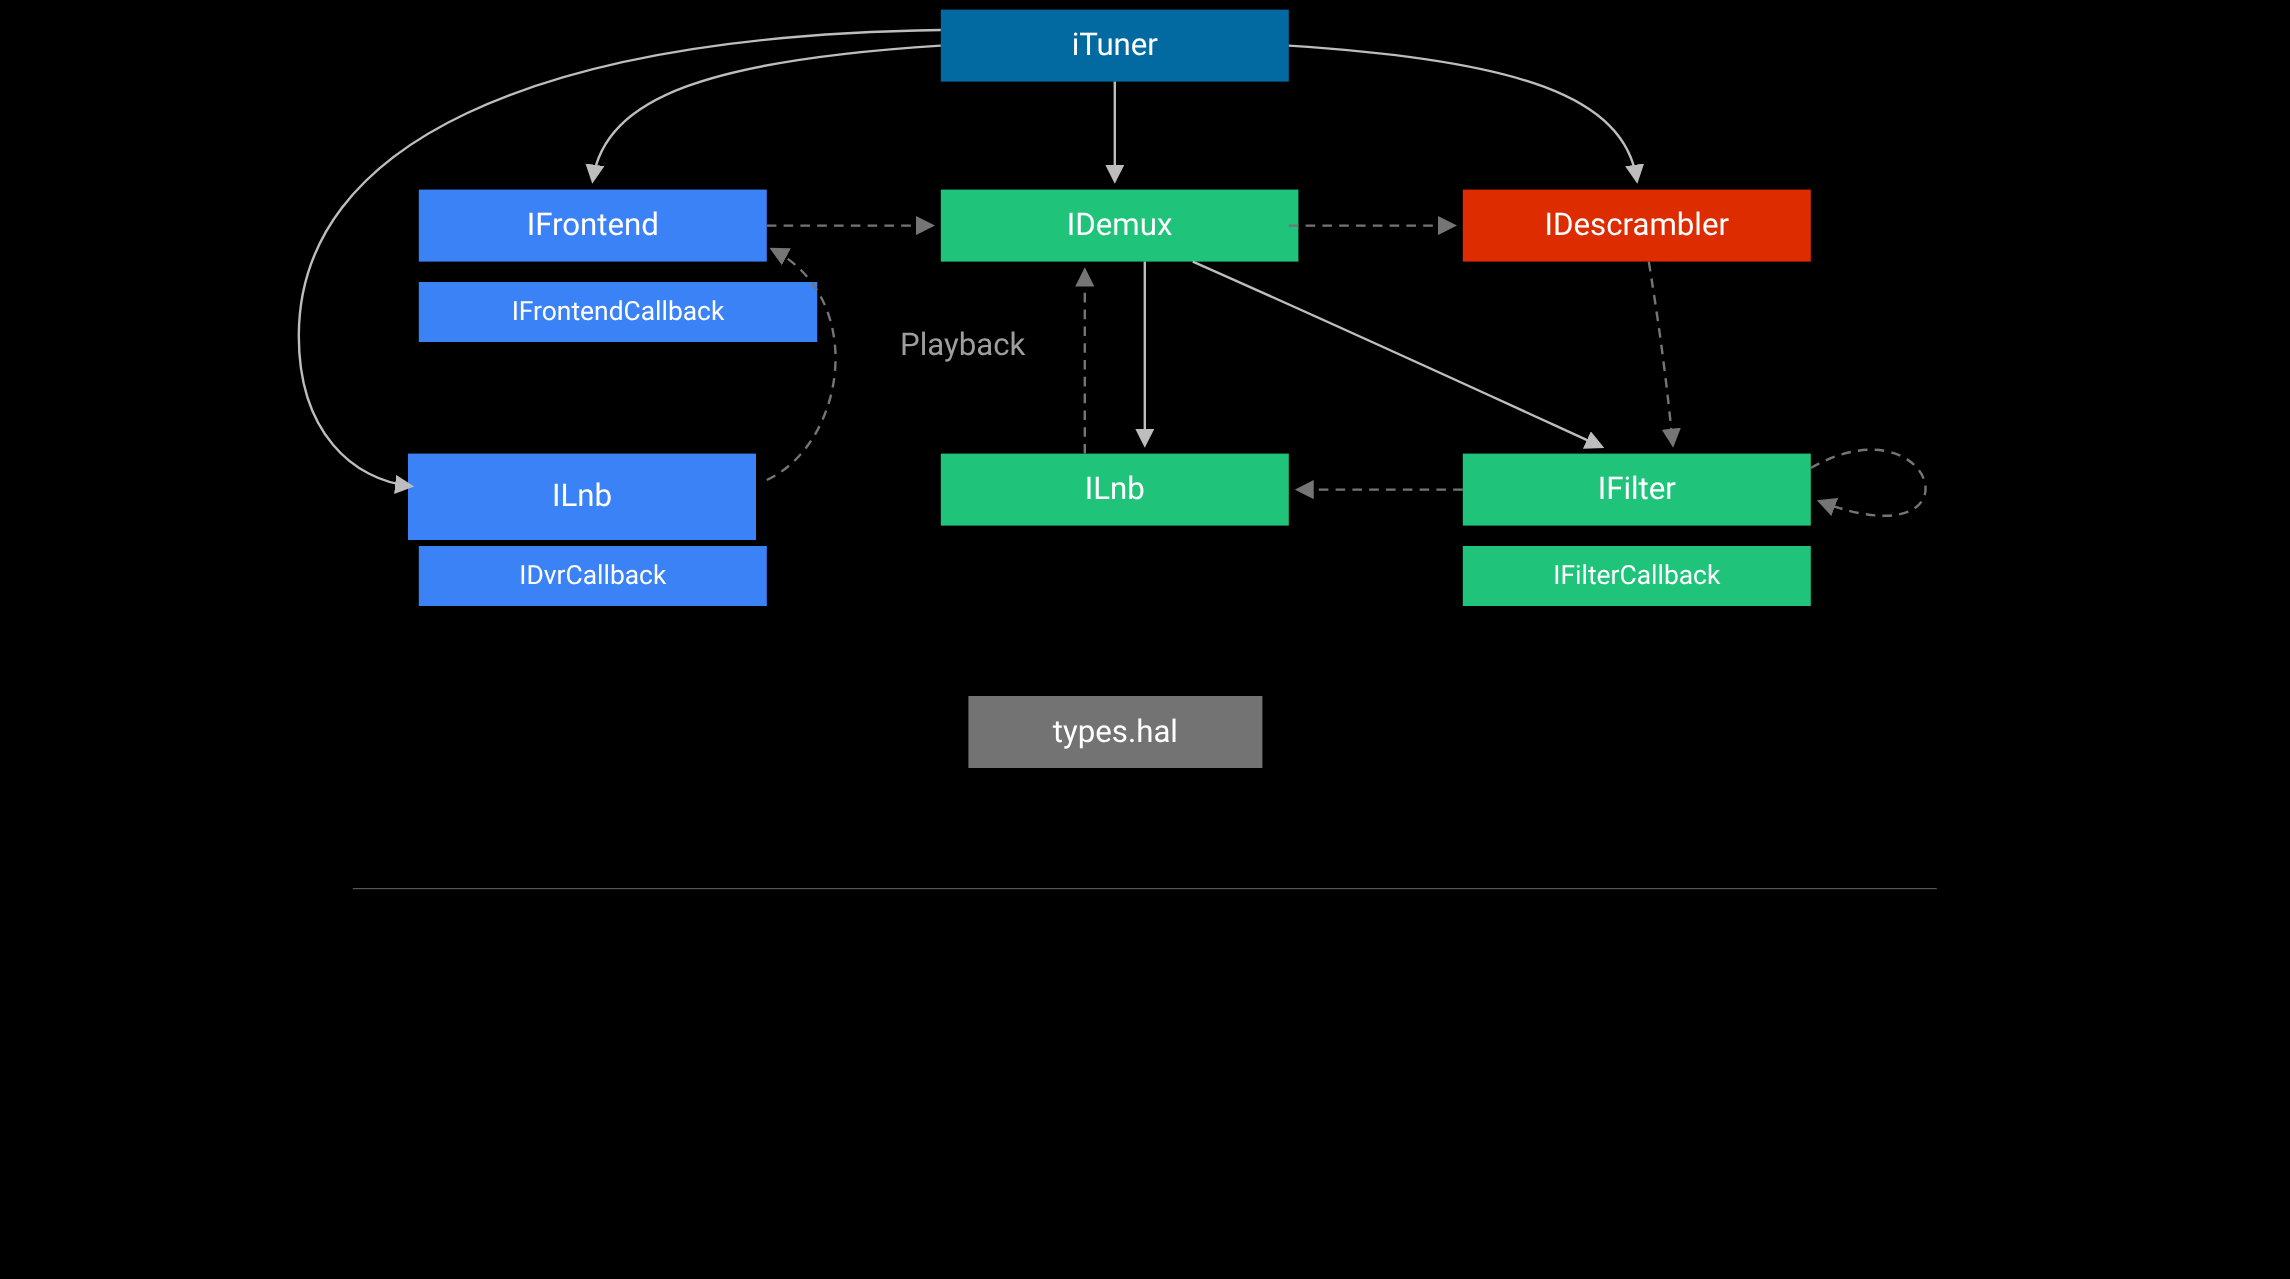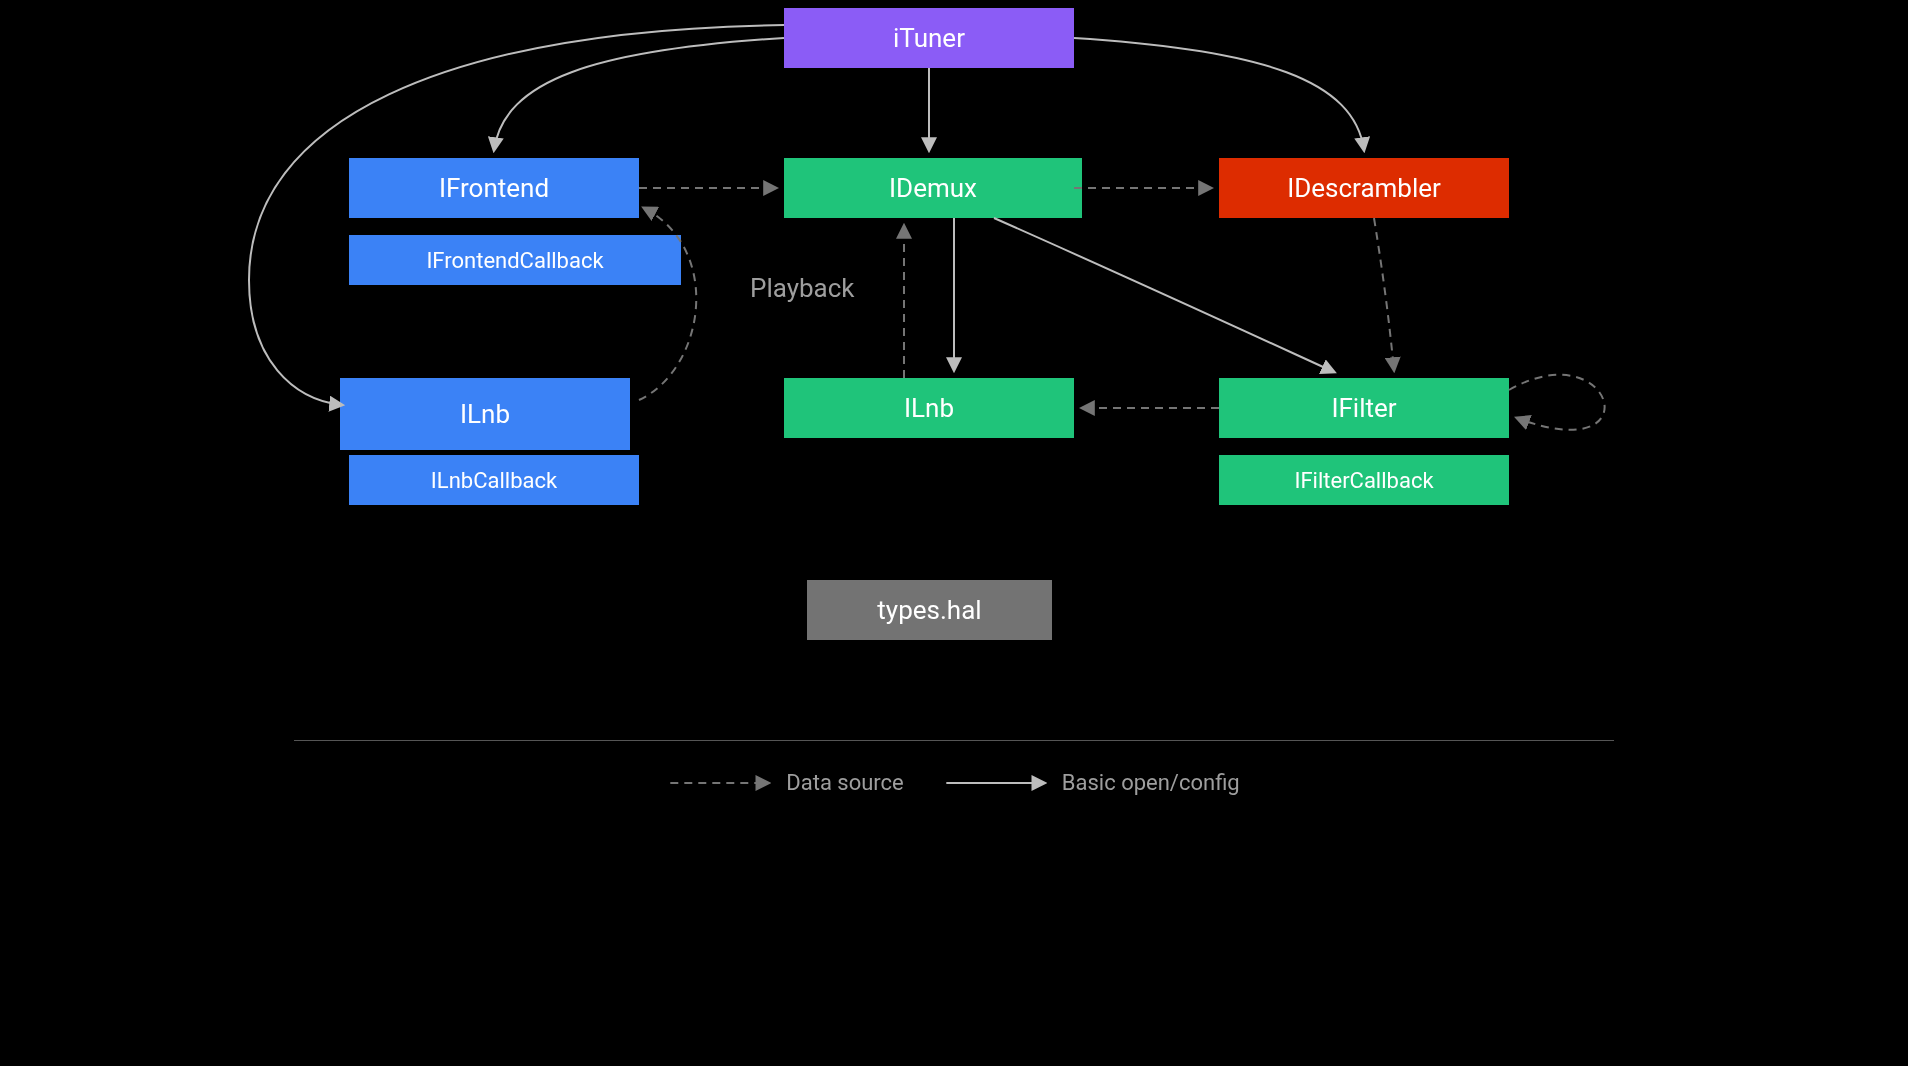--- a/index.html
+++ b/index.html
@@ -18,21 +18,21 @@
   .box {
     position: absolute;
     display: flex;
     align-items: center;
     justify-content: center;
     color: #fff;
     font-size: 26px;
     font-weight: 400;
     box-sizing: border-box;
   }
-  .purple { background: #8b5cf6; }
+  .purple { background: #0369a1; }
   .blue   { background: #3b82f6; }
   .green  { background: #1fc47a; }
   .red    { background: #dd2c00; }
   .orange { background: #737373; }
   .label {
     position: absolute;
     color: #9e9e9e;
     font-size: 26px;
   }
   svg.arrows {
@@ -78,21 +78,21 @@
 <div class="stage">
 
   <div class="box purple" style="left:590px; top:8px; width:290px; height:60px;">iTuner</div>
 
   <div class="box blue" style="left:155px; top:158px; width:290px; height:60px;">IFrontend</div>
 
   <div class="box blue" style="left:155px; top:235px; width:332px; height:50px; font-size:22px;">IFrontendCallback</div>
 
   <div class="box blue" style="left:146px; top:378px; width:290px; height:72px;">ILnb</div>
 
-  <div class="box blue" style="left:155px; top:455px; width:290px; height:50px; font-size:22px;">ILnbCallback</div>
+  <div class="box blue" style="left:155px; top:455px; width:290px; height:50px; font-size:22px;">IDvrCallback</div>
 
   <div class="box green" style="left:590px; top:158px; width:298px; height:60px;">IDemux</div>
 
   <div class="box green" style="left:590px; top:378px; width:290px; height:60px;">ILnb</div>
 
 
   <div class="box green" style="left:1025px; top:378px; width:290px; height:60px;">IFilter</div>
 
   <div class="box green" style="left:1025px; top:455px; width:290px; height:50px; font-size:22px;">IFilterCallback</div>
 
@@ -134,38 +134,14 @@
 
     <path d="M 1025 408 L 888 408" stroke="#757575" stroke-width="2" stroke-dasharray="8 6" fill="none" marker-end="url(#arrow-dashed)"></path>
 
     <path d="M 1180 218 C 1190 280, 1195 320, 1200 370" stroke="#757575" stroke-width="2" stroke-dasharray="8 6" fill="none" marker-end="url(#arrow-dashed)"></path>
 
     <path d="M 1315 390 C 1420 330, 1460 470, 1323 418" stroke="#757575" stroke-width="2" stroke-dasharray="8 6" fill="none" marker-end="url(#arrow-dashed)"></path>
   </svg>
 
   <div class="legend-line"></div>
 
-  <div class="legend">
-    <div class="legend-item">
-      <svg class="legend-arrow" viewBox="0 0 110 20">
-        <defs>
-          <marker id="la-d" viewBox="0 0 10 10" refX="8" refY="5" markerWidth="8" markerHeight="8" orient="auto">
-            <path d="M 0 0 L 10 5 L 0 10 z" fill="#757575"></path>
-          </marker>
-        </defs>
-        <line x1="2" y1="10" x2="100" y2="10" stroke="#757575" stroke-width="2" stroke-dasharray="8 6" marker-end="url(#la-d)"></line>
-      </svg>
-      <span class="legend-text">Data source</span>
-    </div>
-    <div class="legend-item">
-      <svg class="legend-arrow" viewBox="0 0 110 20">
-        <defs>
-          <marker id="la-s" viewBox="0 0 10 10" refX="8" refY="5" markerWidth="8" markerHeight="8" orient="auto">
-            <path d="M 0 0 L 10 5 L 0 10 z" fill="#bdbdbd"></path>
-          </marker>
-        </defs>
-        <line x1="2" y1="10" x2="100" y2="10" stroke="#bdbdbd" stroke-width="2" marker-end="url(#la-s)"></line>
-      </svg>
-      <span class="legend-text">Basic open/config</span>
-    </div>
-  </div>
 
 </div>
 
 </body></html>

